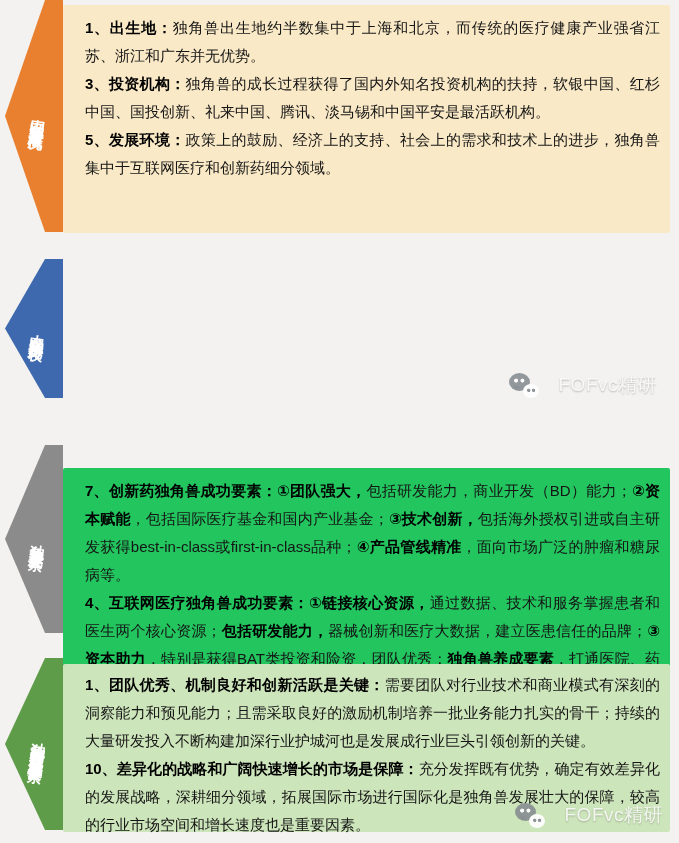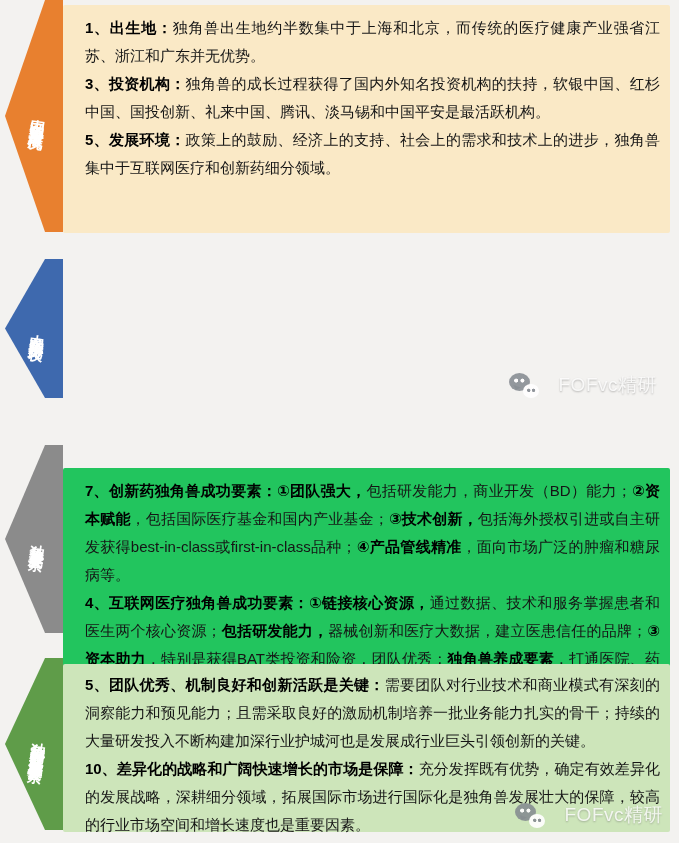--- a/index.html
+++ b/index.html
@@ -140,21 +140,21 @@
     <p class="para"><span class="bseg">4、互联网医疗独角兽成功要素：</span><span class="bseg">①链接核心资源，</span><span>通过数据、技术和服务掌握患者和医生两个核心资源；</span><span class="bseg">包括研发能力，</span><span>器械创新和医疗大数据，建立医患信任的品牌；</span><span class="bseg">③资本助力</span><span>，特别是获得BAT类投资和险资，团队优秀；</span><span class="bseg">独角兽养成要素</span><span>，打通医院、药企、药品流通和保险。</span></p>
   </div>
 
   <div class="ribbon ribbon-4">
     <div class="ribbon-text">
       <div class="ribbon-col">独角兽到行业巨头</div>
       <div class="ribbon-col">养成关键要素</div>
     </div>
   </div>
   <div class="panel panel-4">
-    <p class="para"><span class="bseg">5、团队优秀、机制良好和创新活跃是关键：</span><span>需要团队对行业技术和商业模式有深刻的洞察能力和预见能力；且需采取良好的激励机制培养一批业务能力扎实的骨干；持续的大量研发投入不断构建加深行业护城河也是发展成行业巨头引领创新的关键。</span></p>
+    <p class="para"><span class="bseg">1、团队优秀、机制良好和创新活跃是关键：</span><span>需要团队对行业技术和商业模式有深刻的洞察能力和预见能力；且需采取良好的激励机制培养一批业务能力扎实的骨干；持续的大量研发投入不断构建加深行业护城河也是发展成行业巨头引领创新的关键。</span></p>
     <p class="para"><span class="bseg">10、差异化的战略和广阔快速增长的市场是保障：</span><span>充分发挥既有优势，确定有效差异化的发展战略，深耕细分领域，拓展国际市场进行国际化是独角兽发展壮大的保障，较高的行业市场空间和增长速度也是重要因素。</span></p>
   </div>
   <div class="watermark wm-2">
     <div class="wm-icon">
       <div class="wm-bubble-big"></div>
       <div class="wm-bubble-small"></div>
     </div>
     <span class="wm-label">FOFvc精研</span>
   </div>
 

